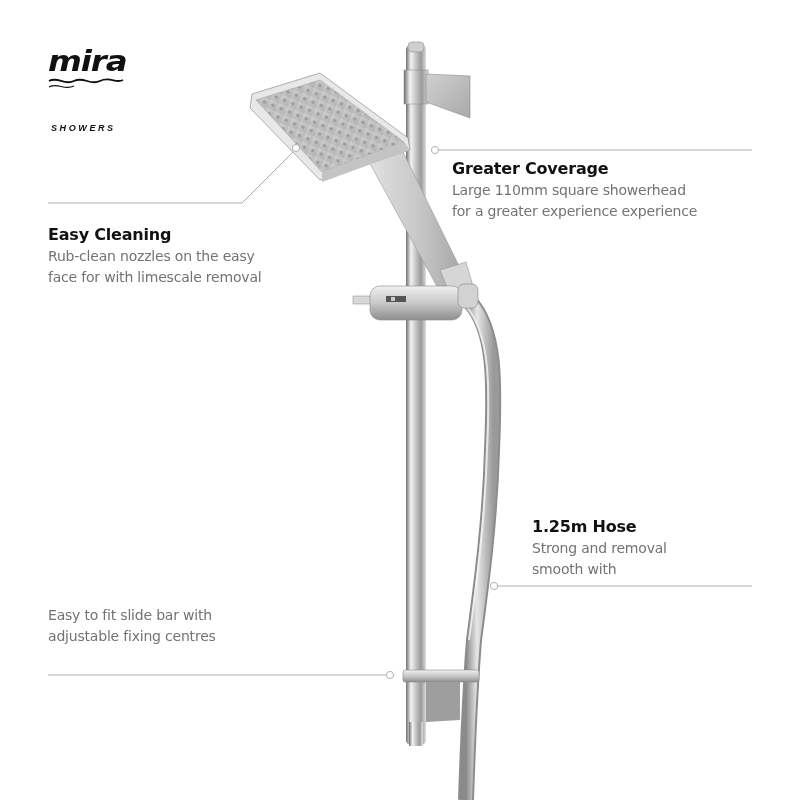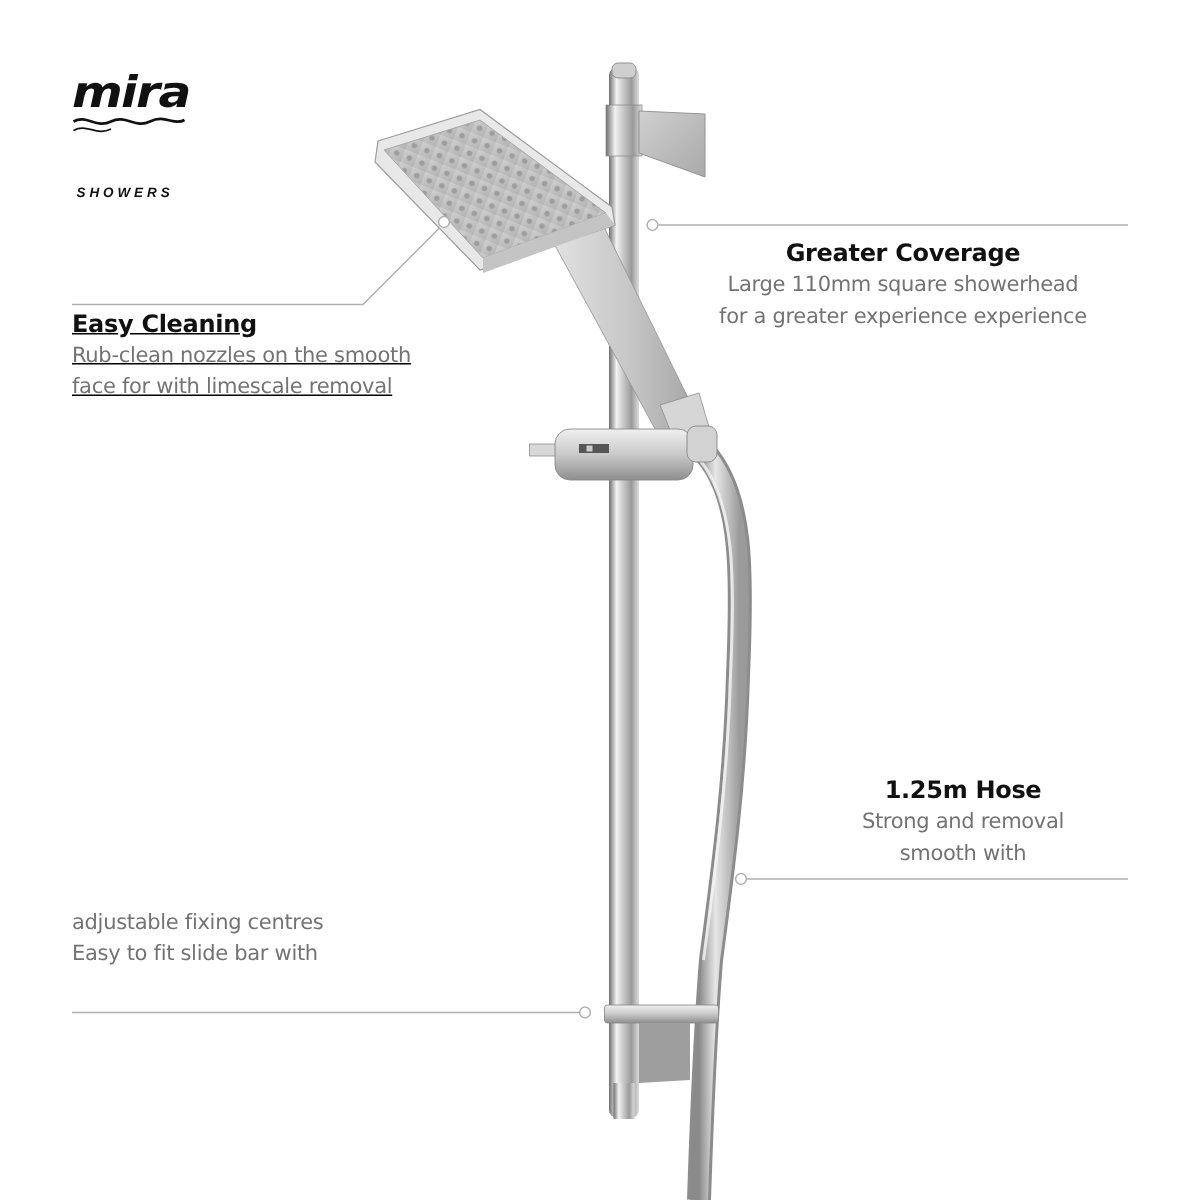--- a/index.html
+++ b/index.html
@@ -11,21 +11,21 @@
                  font-weight: bold; font-style: italic; font-size: 29px; letter-spacing: -1px;
                  color: #111; line-height: 30px; transform: scaleX(1.12); transform-origin: left; }
     .logo-wave { position: absolute; left: 0; top: 30px; }
     .logo-sub { position: absolute; left: 3px; top: 44px; font-family: "Liberation Sans", sans-serif;
                 font-size: 9px; letter-spacing: 2.6px; font-style: italic; color: #111; font-weight: bold; margin-top: 33px; }
     .feature { position: absolute; }
     .feature h3 { margin: 0; font-family: "DejaVu Sans", sans-serif; font-weight: bold;
                   font-size: 16px; color: #111; line-height: 22px; letter-spacing: -0.2px; }
     .feature p { margin: 0; font-family: "DejaVu Sans", sans-serif; font-size: 14px;
                  color: #737373; line-height: 21px; font-weight: normal; letter-spacing: -0.2px; }
-    .right { text-align: center; }
+    .right { text-align: left; }
     .product-svg { position: absolute; left: 0; top: 0; }
   </style>
 </head>
 <body>
 
 <div class="canvas">
 
   <svg class="product-svg" width="800" height="800" viewBox="0 0 800 800">
     <defs>
       <linearGradient id="barGrad" x1="0" x2="1" y1="0" y2="0">
@@ -117,30 +117,30 @@
     </svg>
     <span class="logo-sub">SHOWERS</span>
   </div>
 
   <div class="feature right" style="right:48px; top:158px; width:300px;">
     <h3>Greater Coverage</h3>
     <p>Large 110mm square showerhead</p>
     <p>for a greater experience experience</p>
   </div>
 
-  <div class="feature" style="left:48px; top:205px; width:260px;text-decoration:underline;">
+  <div class="feature" style="left:48px; top:224px; width:260px;">
     <h3>Easy Cleaning</h3>
-    <p>Rub-clean nozzles on the smooth</p>
+    <p>Rub-clean nozzles on the easy</p>
     <p>face for with limescale removal</p>
   </div>
 
   <div class="feature right" style="right:48px; top:516px; width:220px;">
     <h3>1.25m Hose</h3>
     <p>Strong and removal</p>
     <p>smooth with</p>
   </div>
 
   <div class="feature" style="left:48px; top:605px; width:260px;">
+    <p>Easy to fit slide bar with</p>
     <p>adjustable fixing centres</p>
-    <p>Easy to fit slide bar with</p>
   </div>
 
 </div>
 
 </body></html>

